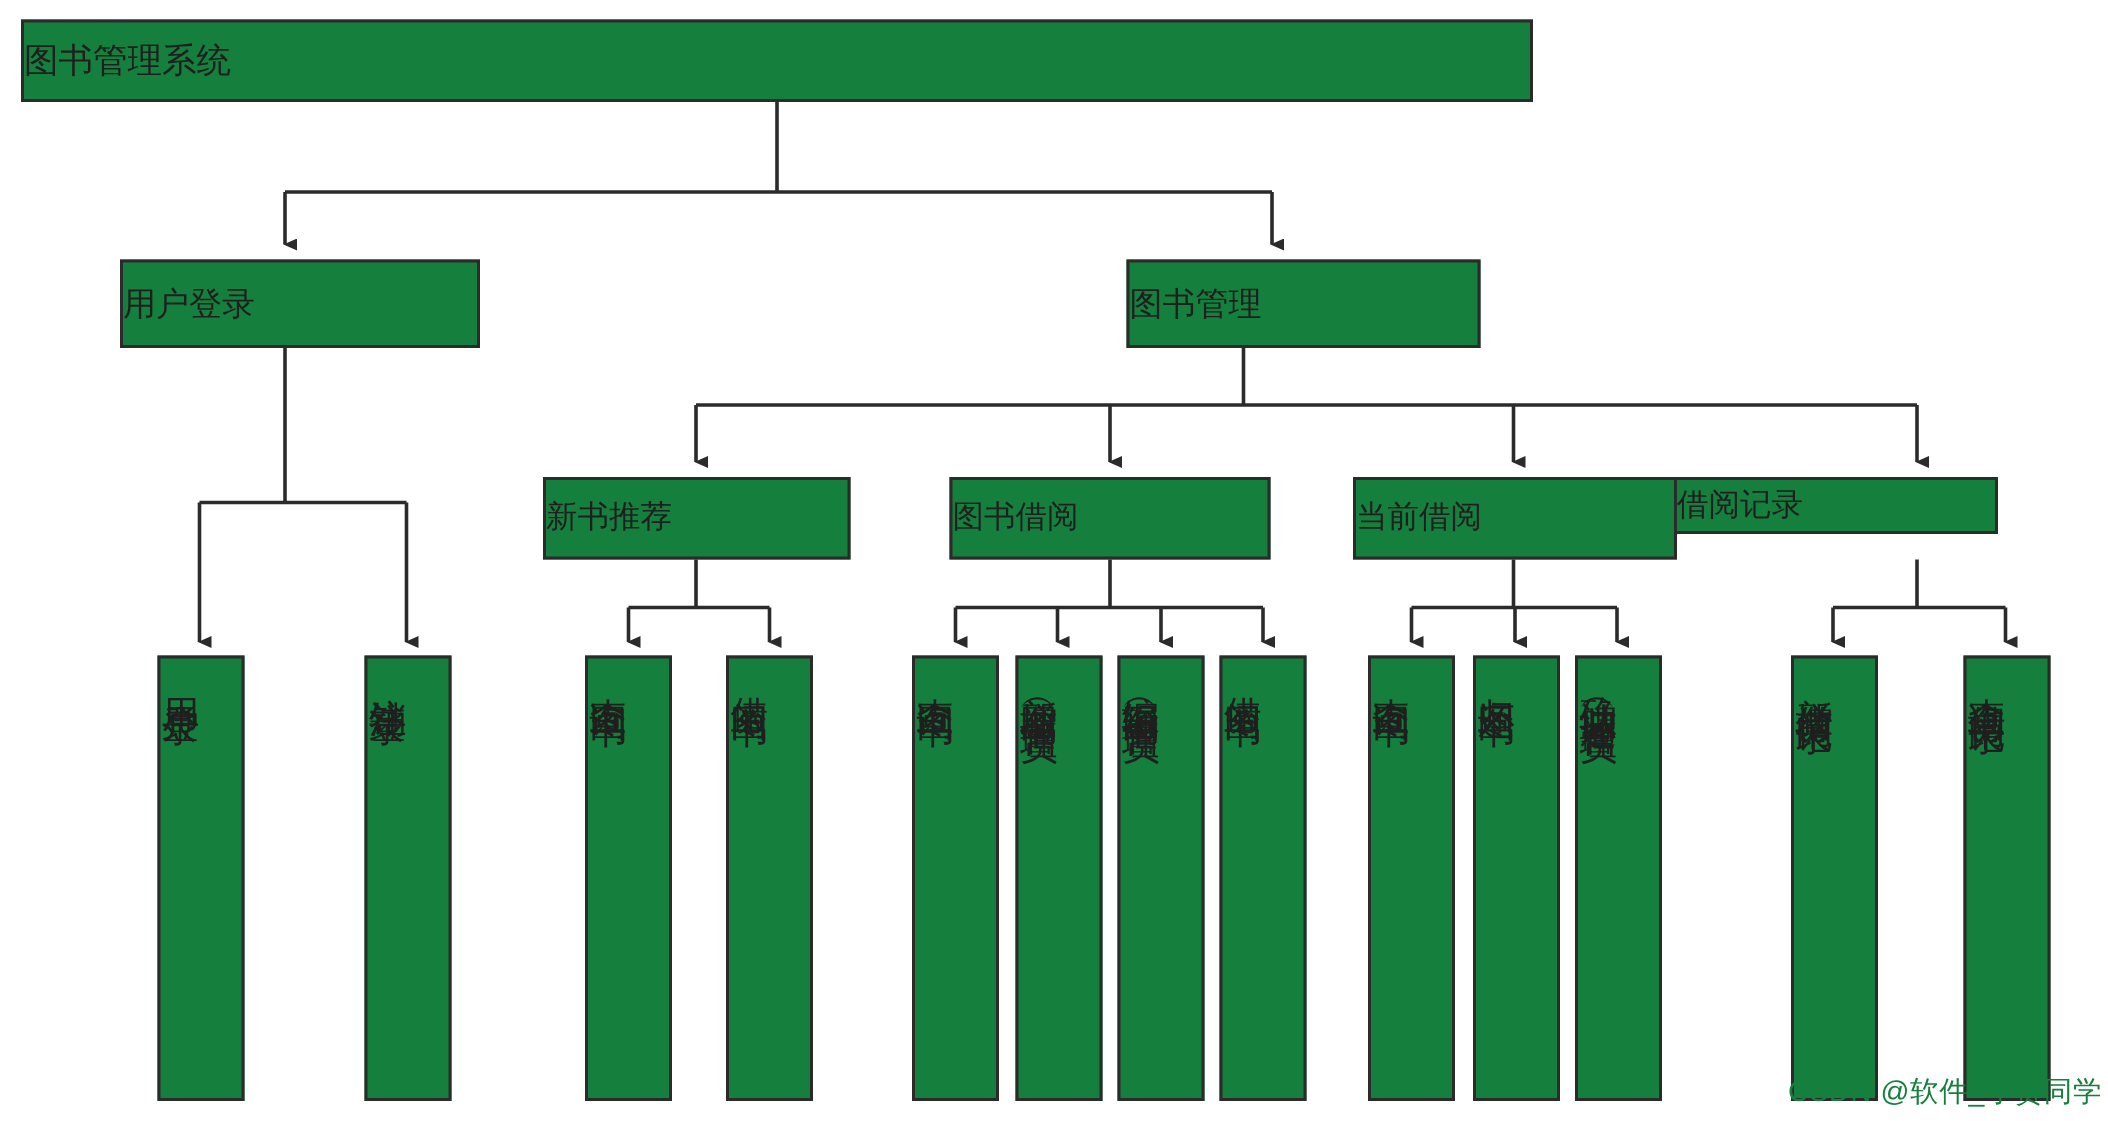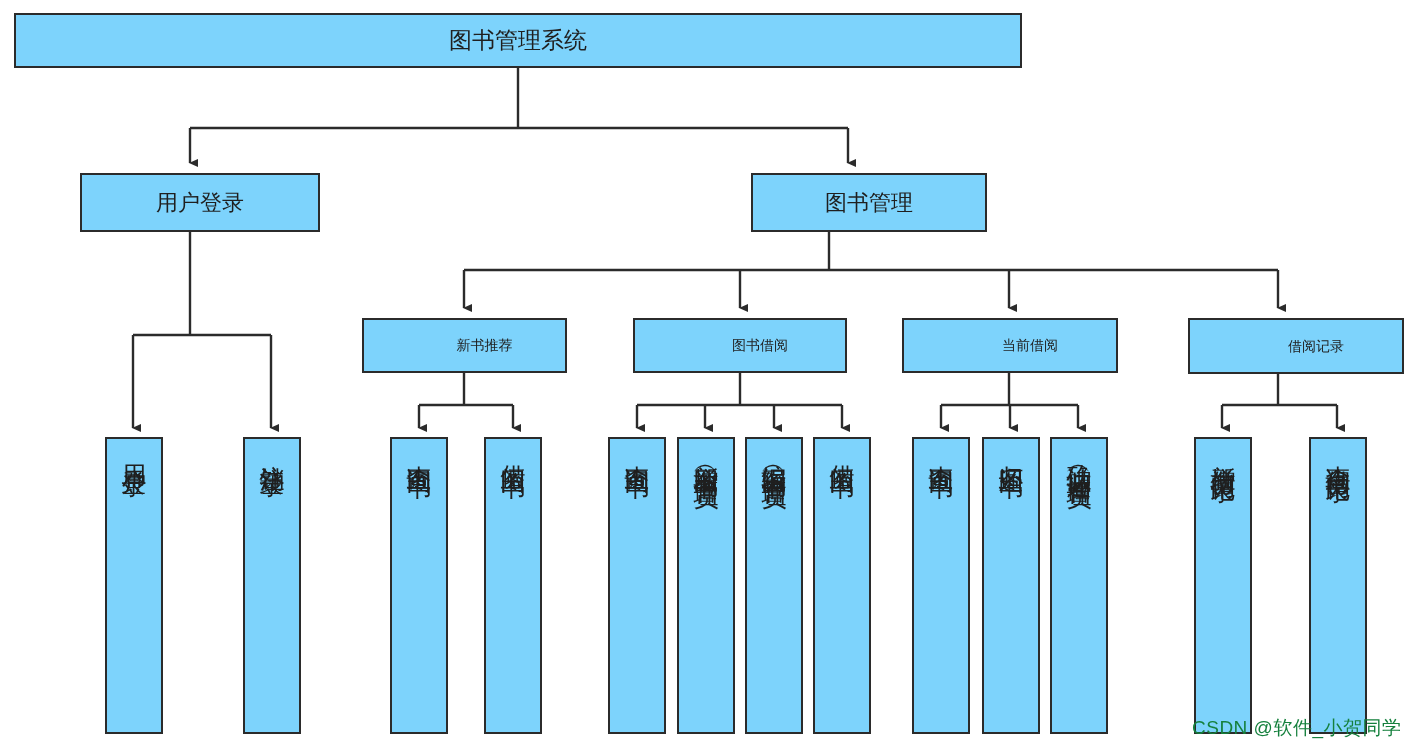--- a/index.html
+++ b/index.html
@@ -22,47 +22,45 @@
     position: absolute;
     left: 0;
     top: 0;
     width: 1405px;
     height: 747px;
     pointer-events: none;
   }
   .node {
     position: absolute;
     box-sizing: border-box;
-    background: #7dd3fc;
+    background: #15803d;
     border: 2px solid #2b2b2b;
     display: flex;
     align-items: center;
-    justify-content: center;
     color: #1f1f1f;
     z-index: 2;
   }
   .node-label {
     display: block;
     text-align: center;
     line-height: 1.18;
     color: #1f1f1f;
     white-space: nowrap;
   }
   .node.root {
     border-width: 2px;
   }
   .node.root .node-label {
     font-size: 23px;
   }
   .node.level1 .node-label {
     font-size: 22px;
   }
   .node.level2 .node-label {
-    font-size: 14px;
-    margin-left: 40px;
+    font-size: 21px;
   }
   .node.leaf {
     align-items: flex-start;
     padding-top: 6px;
   }
   .node.leaf .node-label {
     writing-mode: vertical-rl;
     text-orientation: upright;
     font-size: 25px;
     letter-spacing: 3px;
@@ -150,21 +148,21 @@
   </div>
 
   <div class="node level2" style="left:902px; top:318px; width:216px; height:55px;">
     <span class="node-label">当前借阅</span>
   </div>
 
   <div class="node level2" style="left:633px; top:318px; width:214px; height:55px;">
     <span class="node-label">图书借阅</span>
   </div>
 
-  <div class="node level2" style="left:1188px; top:318px; width:216px; height:56px;">
+  <div class="node level2" style="left:1116px; top:318px; width:216px; height:38px;">
     <span class="node-label">借阅记录</span>
   </div>
 
   <div class="node leaf" style="left:105px; top:437px; width:58px; height:297px;">
     <span class="node-label">用户登录</span>
   </div>
 
   <div class="node leaf" style="left:243px; top:437px; width:58px; height:297px;">
     <span class="node-label">注销登录</span>
   </div>

